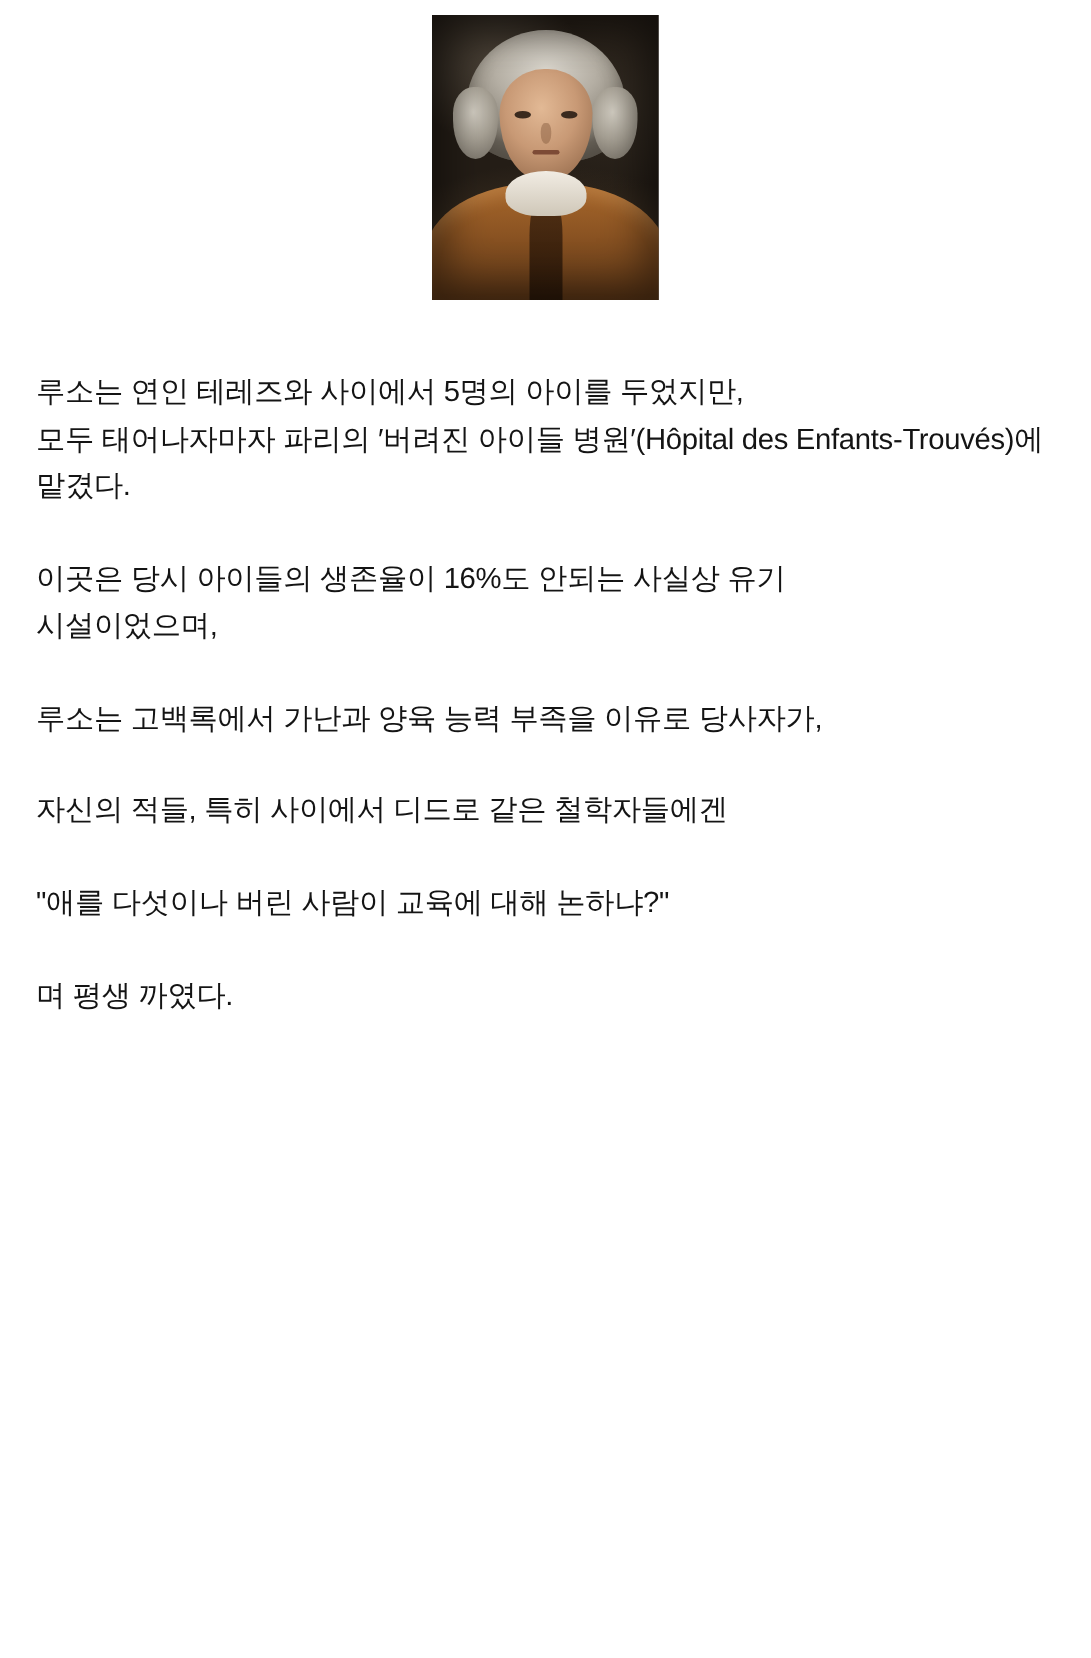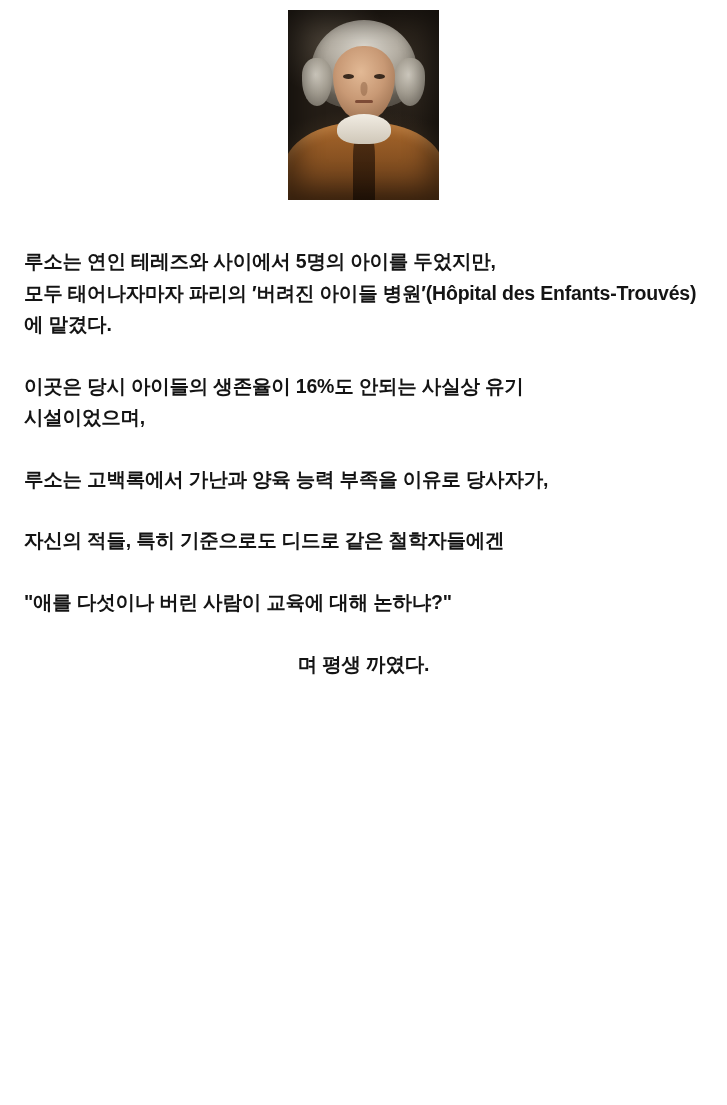--- a/index.html
+++ b/index.html
@@ -157,30 +157,29 @@
     box-shadow: inset 0 0 26px 10px rgba(0,0,0,0.45);
   }
 
   
   .body-text {
     padding: 46px 24px 28px 24px;
   }
   .para {
     font-size: 19.5px;
     line-height: 1.62;
-    font-weight: 700;
+    font-weight: 400;
     letter-spacing: -0.2px;
     color: #141414;
     margin: 0 0 30px 0;
     white-space: pre-wrap;
     word-break: keep-all;
   }
   .para:last-child {
     margin-bottom: 0;
-    text-align: center;
   }
 </style>
 </head>
 <body>
 
 <div class="page">
 
   <div class="figure-wrap">
     <div class="portrait">
       <div class="p-bg"></div>
@@ -198,18 +197,18 @@
       <div class="p-vignette"></div>
     </div>
   </div>
 
   <div class="body-text">
     <p class="para">루소는 연인 테레즈와 사이에서 5명의 아이를 두었지만,
 모두 태어나자마자 파리의 ′버려진 아이들 병원′(Hôpital des Enfants-Trouvés)에 맡겼다.</p>
     <p class="para">이곳은 당시 아이들의 생존율이 16%도 안되는 사실상 유기
 시설이었으며,</p>
     <p class="para">루소는 고백록에서 가난과 양육 능력 부족을 이유로 당사자가,</p>
-    <p class="para">자신의 적들, 특히 기준으로도 디드로 같은 철학자들에겐</p>
+    <p class="para">자신의 적들, 특히 사이에서 디드로 같은 철학자들에겐</p>
     <p class="para">"애를 다섯이나 버린 사람이 교육에 대해 논하냐?"</p>
     <p class="para">며 평생 까였다.</p>
   </div>
 
 </div>
 
 </body></html>

